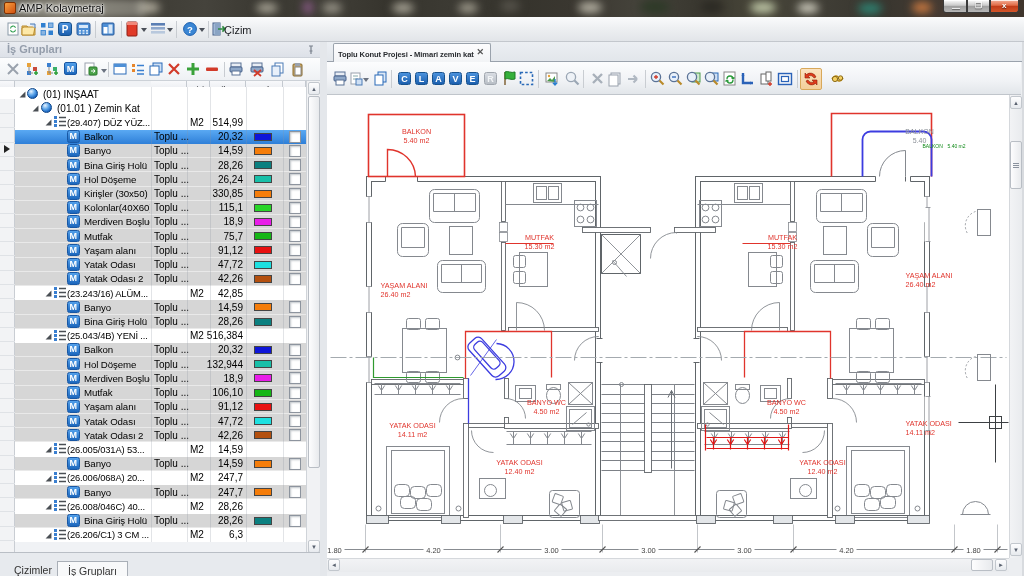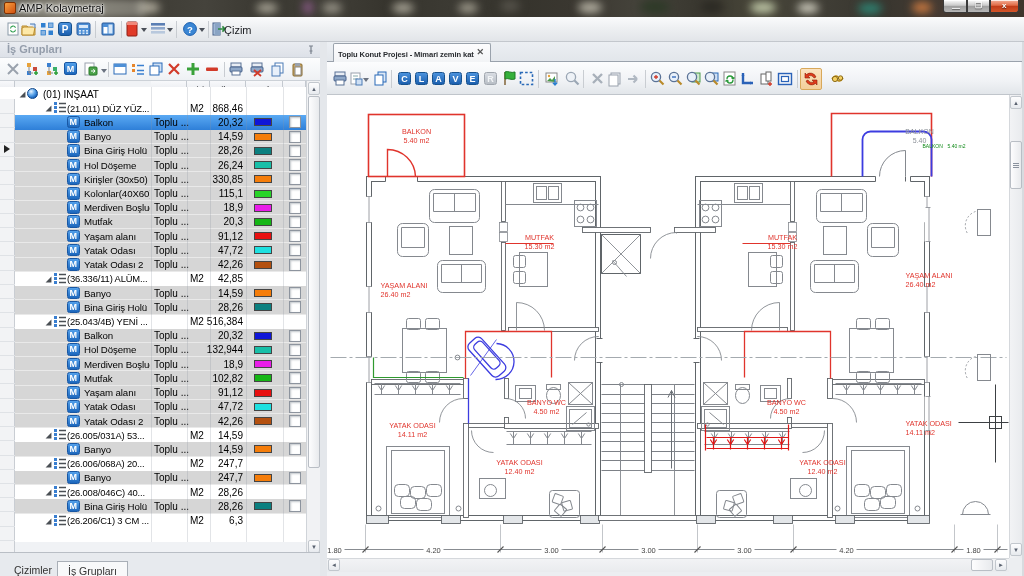--- a/index.html
+++ b/index.html
@@ -245,32 +245,39 @@
     </div>
     <div id="grows" class="abs">
       <div class="r">
         <svg class="exp" style="left:19px;top:4px" width="6" height="6" viewBox="0 0 6 6">
           <path d="M5.5 0.5v5h-5z" fill="#4a4f54"></path>
         </svg>
         <span class="sph" style="left:27px"></span>
         <span class="c" style="left:43px;width:107px">(01) İNŞAAT</span>
       </div>
       <div class="r">
+        <svg class="exp" style="left:32px;top:4px" width="6" height="6" viewBox="0 0 6 6">
+          <path d="M5.5 0.5v5h-5z" fill="#4a4f54"></path>
+        </svg>
+        <span class="sph" style="left:41px"></span>
+        <span class="c" style="left:57px;width:93px">(01.01 ) Zemin Kat</span>
+      </div>
+      <div class="r">
         <svg class="exp" style="left:45px;top:4px" width="6" height="6" viewBox="0 0 6 6">
           <path d="M5.5 0.5v5h-5z" fill="#4a4f54"></path>
         </svg>
         <svg class="pic" style="left:54px" width="12" height="11" viewBox="0 0 12 11">
           <rect x="0" y="0" width="3" height="3" fill="#3a7fd0"></rect>
           <rect x="0" y="4" width="3" height="3" fill="#3a7fd0"></rect>
           <rect x="0" y="8" width="3" height="3" fill="#3a7fd0"></rect>
           <path d="M5 1.5h7M5 5.5h7M5 9.5h7" stroke="#4a4f54" stroke-width="1.6"></path>
         </svg>
-        <span class="c" style="left:67px;width:83px;font-size:9.4px;letter-spacing:-0.15px">(21.011) DÜZ YÜZ...</span>
+        <span class="c" style="left:67px;width:83px;font-size:9.4px;letter-spacing:-0.15px">(29.407) DÜZ YÜZ...</span>
         <span class="c" style="left:190px">M2</span>
-        <span class="c mk">868,46</span>
+        <span class="c mk">514,99</span>
       </div>
       <div class="r leaf sel">
         <span class="mic" style="left:67px">M</span>
         <span class="c" style="left:84px;width:66px;font-size:9.7px;letter-spacing:-0.1px">Balkon</span>
         <span class="c" style="left:154px">Toplu ...</span>
         <span class="c mk">20,32</span>
         <span class="sw" style="background:#0f16d8"></span>
         <span class="cb"></span>
       </div>
       <div class="r leaf">
@@ -318,21 +325,21 @@
         <span class="c" style="left:84px;width:66px;font-size:9.7px;letter-spacing:-0.1px">Merdiven Boşluğu</span>
         <span class="c" style="left:154px">Toplu ...</span>
         <span class="c mk">18,9</span>
         <span class="sw" style="background:#e81ee8"></span>
         <span class="cb"></span>
       </div>
       <div class="r leaf">
         <span class="mic" style="left:67px">M</span>
         <span class="c" style="left:84px;width:66px;font-size:9.7px;letter-spacing:-0.1px">Mutfak</span>
         <span class="c" style="left:154px">Toplu ...</span>
-        <span class="c mk">20,3</span>
+        <span class="c mk">75,7</span>
         <span class="sw" style="background:#16b616"></span>
         <span class="cb"></span>
       </div>
       <div class="r leaf">
         <span class="mic" style="left:67px">M</span>
         <span class="c" style="left:84px;width:66px;font-size:9.7px;letter-spacing:-0.1px">Yaşam alanı</span>
         <span class="c" style="left:154px">Toplu ...</span>
         <span class="c mk">91,12</span>
         <span class="sw" style="background:#e81010"></span>
         <span class="cb"></span>
@@ -356,21 +363,21 @@
       <div class="r">
         <svg class="exp" style="left:45px;top:4px" width="6" height="6" viewBox="0 0 6 6">
           <path d="M5.5 0.5v5h-5z" fill="#4a4f54"></path>
         </svg>
         <svg class="pic" style="left:54px" width="12" height="11" viewBox="0 0 12 11">
           <rect x="0" y="0" width="3" height="3" fill="#3a7fd0"></rect>
           <rect x="0" y="4" width="3" height="3" fill="#3a7fd0"></rect>
           <rect x="0" y="8" width="3" height="3" fill="#3a7fd0"></rect>
           <path d="M5 1.5h7M5 5.5h7M5 9.5h7" stroke="#4a4f54" stroke-width="1.6"></path>
         </svg>
-        <span class="c" style="left:67px;width:83px;font-size:9.4px;letter-spacing:-0.15px">(36.336/11) ALÜM...</span>
+        <span class="c" style="left:67px;width:83px;font-size:9.4px;letter-spacing:-0.15px">(23.243/16) ALÜM...</span>
         <span class="c" style="left:190px">M2</span>
         <span class="c mk">42,85</span>
       </div>
       <div class="r leaf">
         <span class="mic" style="left:67px">M</span>
         <span class="c" style="left:84px;width:66px;font-size:9.7px;letter-spacing:-0.1px">Banyo</span>
         <span class="c" style="left:154px">Toplu ...</span>
         <span class="c mk">14,59</span>
         <span class="sw" style="background:#f57d0a"></span>
         <span class="cb"></span>
@@ -418,21 +425,21 @@
         <span class="c" style="left:84px;width:66px;font-size:9.7px;letter-spacing:-0.1px">Merdiven Boşluğu</span>
         <span class="c" style="left:154px">Toplu ...</span>
         <span class="c mk">18,9</span>
         <span class="sw" style="background:#e81ee8"></span>
         <span class="cb"></span>
       </div>
       <div class="r leaf">
         <span class="mic" style="left:67px">M</span>
         <span class="c" style="left:84px;width:66px;font-size:9.7px;letter-spacing:-0.1px">Mutfak</span>
         <span class="c" style="left:154px">Toplu ...</span>
-        <span class="c mk">102,82</span>
+        <span class="c mk">106,10</span>
         <span class="sw" style="background:#16b616"></span>
         <span class="cb"></span>
       </div>
       <div class="r leaf">
         <span class="mic" style="left:67px">M</span>
         <span class="c" style="left:84px;width:66px;font-size:9.7px;letter-spacing:-0.1px">Yaşam alanı</span>
         <span class="c" style="left:154px">Toplu ...</span>
         <span class="c mk">91,12</span>
         <span class="sw" style="background:#e81010"></span>
         <span class="cb"></span>

